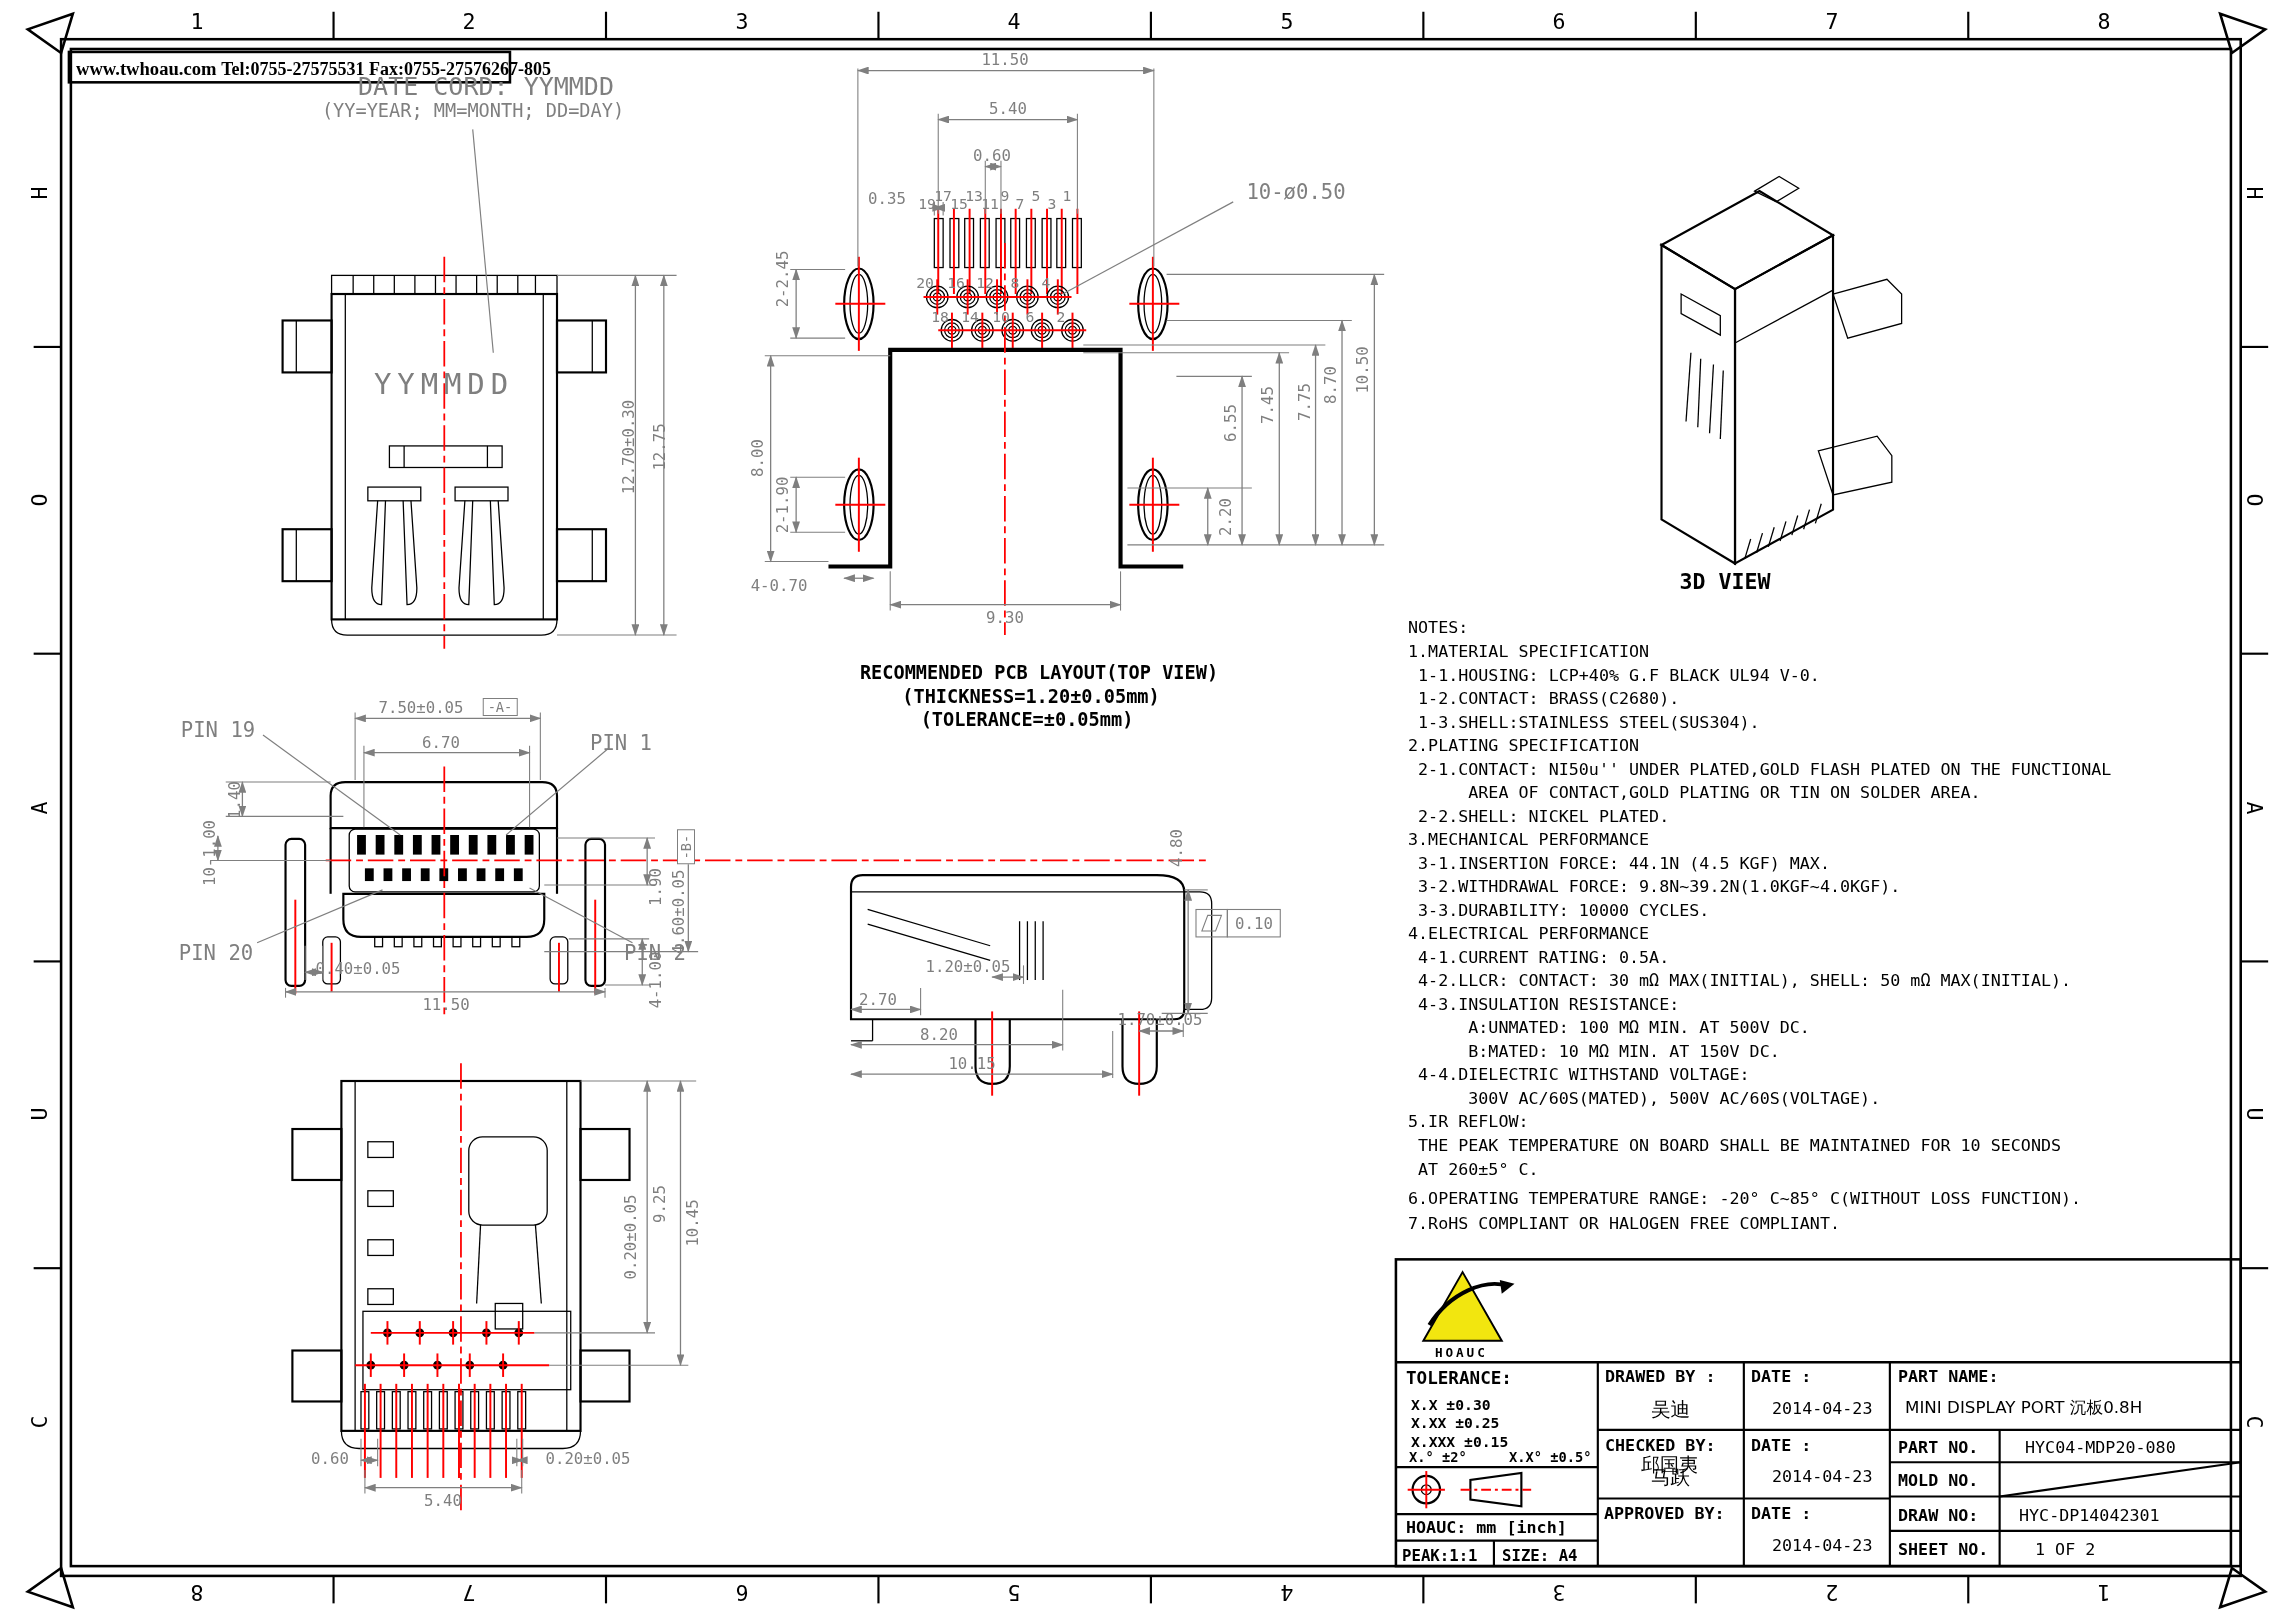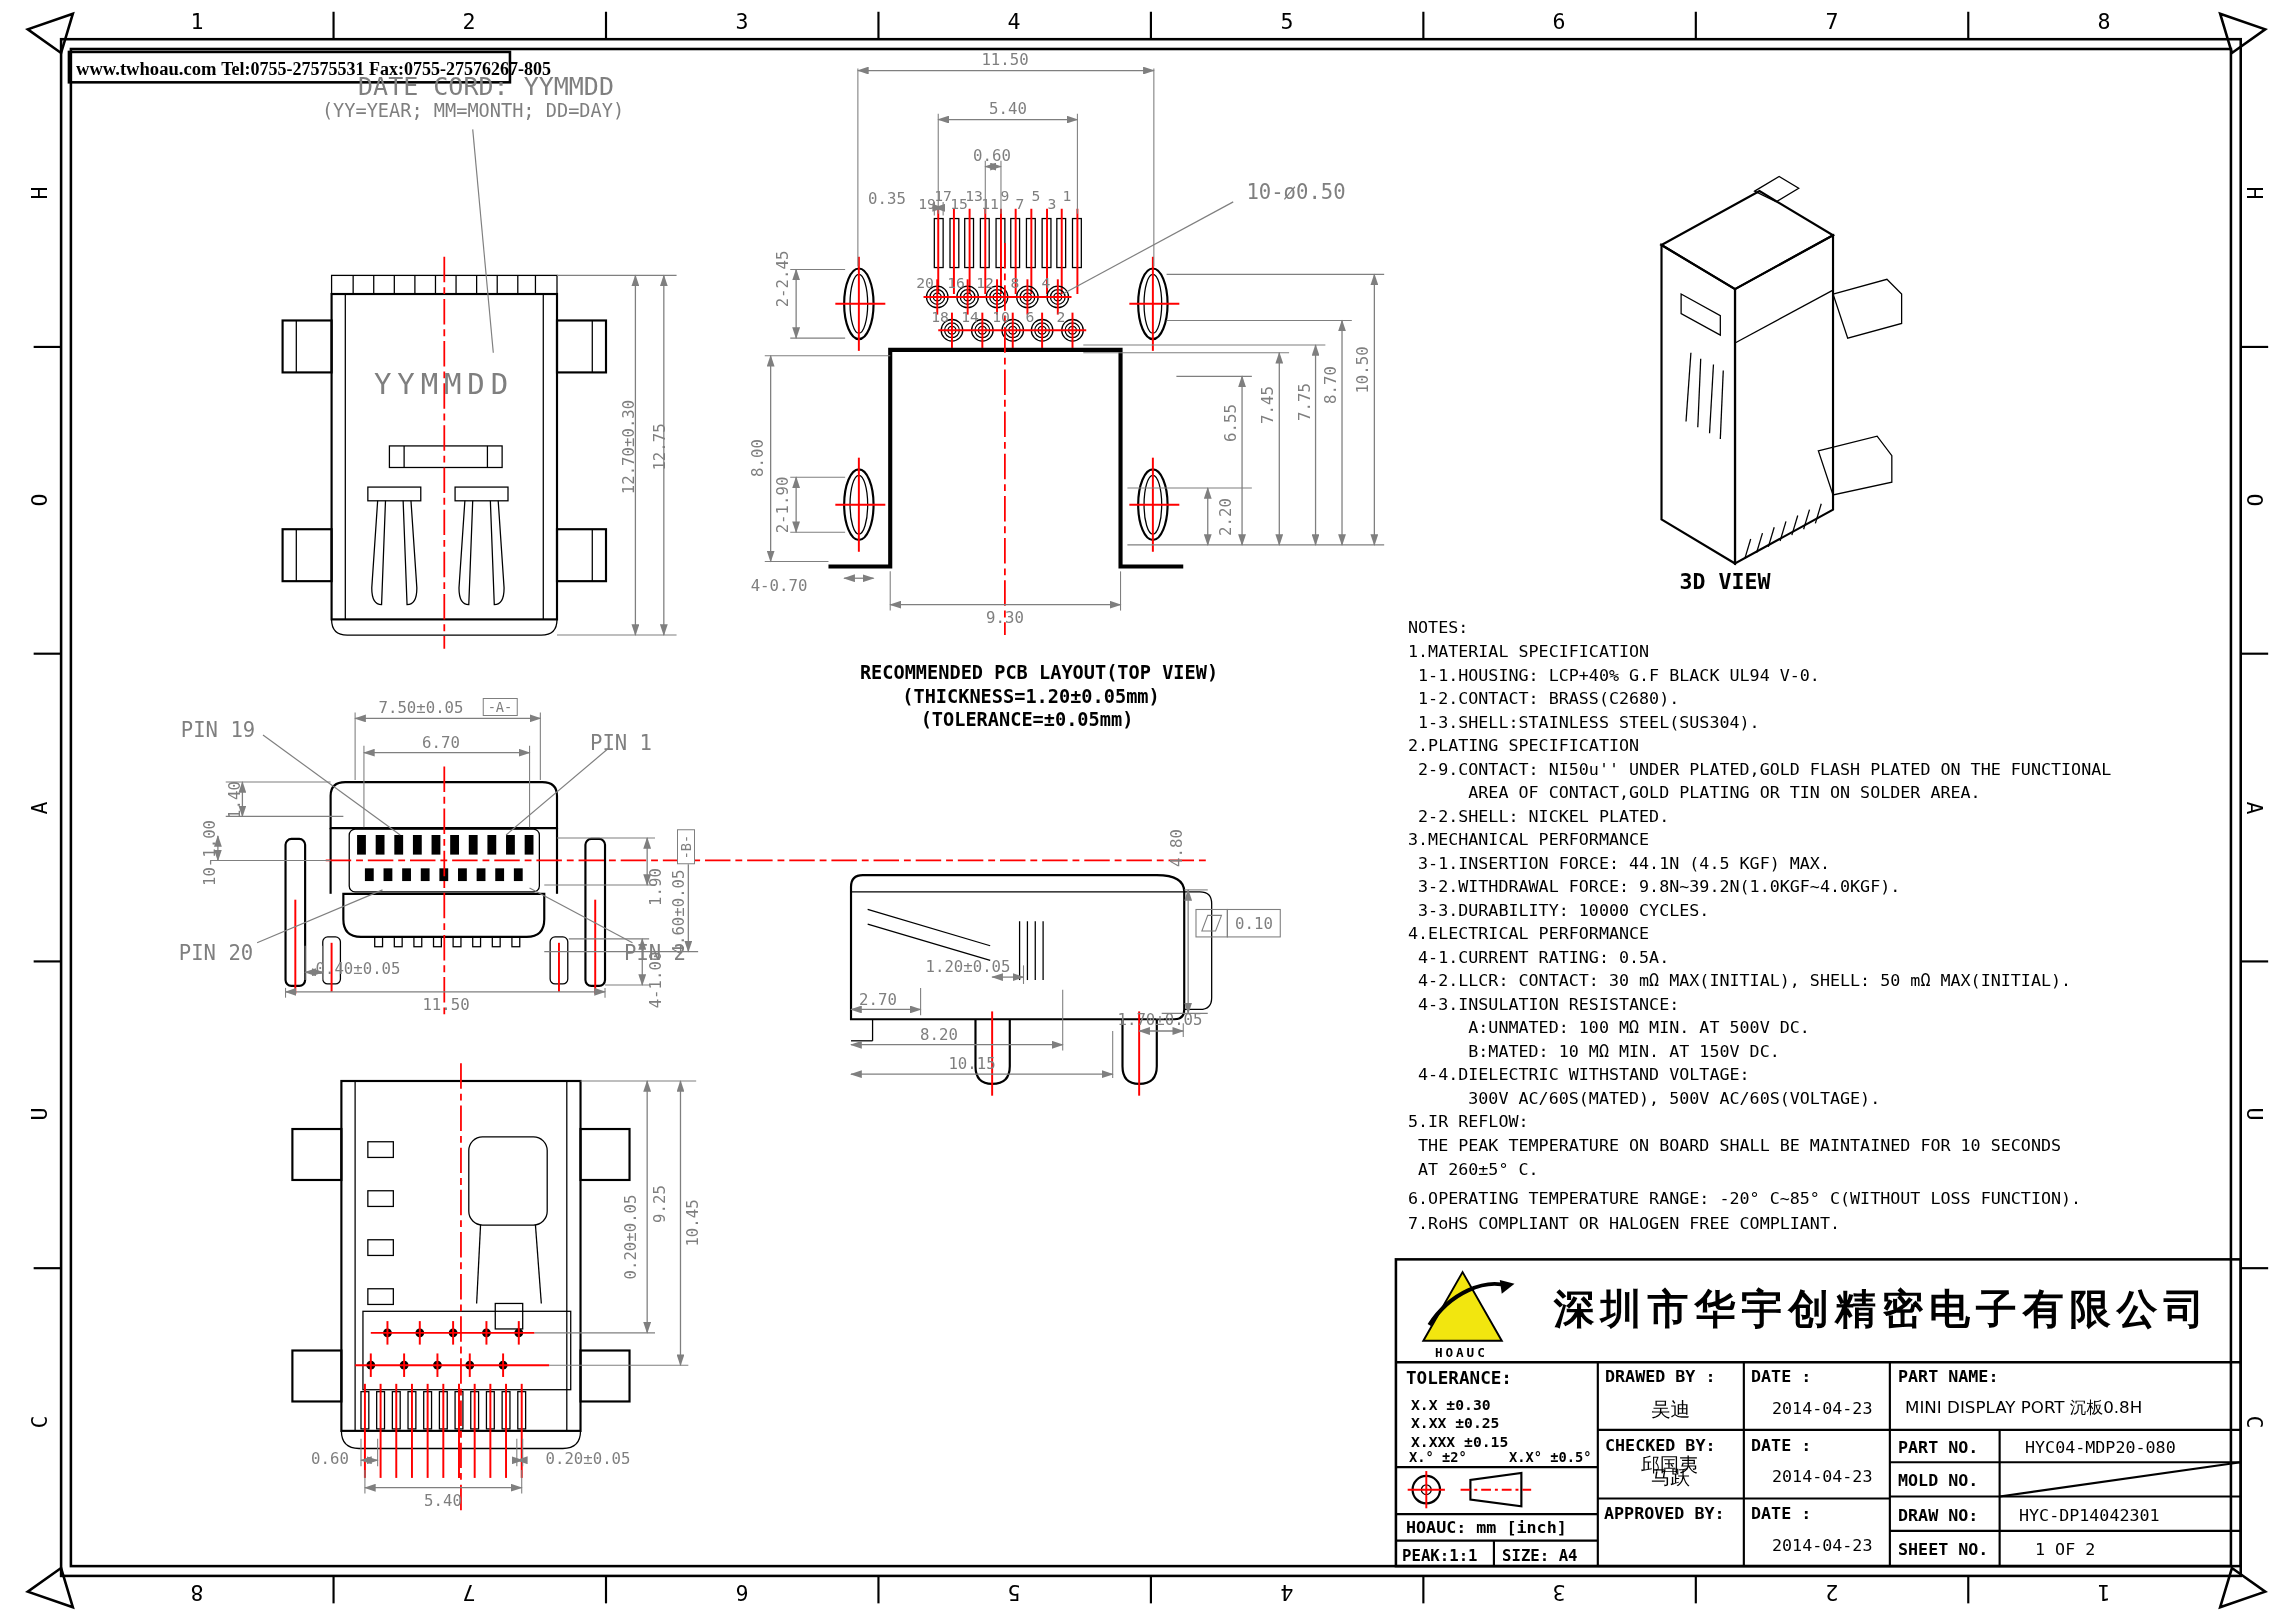--- a/index.html
+++ b/index.html
@@ -594,42 +594,41 @@
 <div class="dim" style="left:972px;top:1063px">10.15</div>
 
 <div class="cap" style="left:1725px;top:581px;font-size:21.6px">3D VIEW</div>
 
 <div class="note" style="left:1408px;top:617px">NOTES:</div>
 <div class="note" style="left:1408px;top:641px">1.MATERIAL SPECIFICATION</div>
 <div class="note" style="left:1408px;top:665px"> 1-1.HOUSING: LCP+40% G.F BLACK UL94 V-0.</div>
 <div class="note" style="left:1408px;top:688px"> 1-2.CONTACT: BRASS(C2680).</div>
 <div class="note" style="left:1408px;top:712px"> 1-3.SHELL:STAINLESS STEEL(SUS304).</div>
 <div class="note" style="left:1408px;top:735px">2.PLATING SPECIFICATION</div>
-<div class="note" style="left:1408px;top:759px"> 2-9.CONTACT: NI50u'' UNDER PLATED,GOLD FLASH PLATED ON THE FUNCTIONAL</div>
+<div class="note" style="left:1408px;top:759px"> 2-1.CONTACT: NI50u'' UNDER PLATED,GOLD FLASH PLATED ON THE FUNCTIONAL</div>
 <div class="note" style="left:1408px;top:782px">      AREA OF CONTACT,GOLD PLATING OR TIN ON SOLDER AREA.</div>
 <div class="note" style="left:1408px;top:806px"> 2-2.SHELL: NICKEL PLATED.</div>
 <div class="note" style="left:1408px;top:829px">3.MECHANICAL PERFORMANCE</div>
 <div class="note" style="left:1408px;top:853px"> 3-1.INSERTION FORCE: 44.1N (4.5 KGF) MAX.</div>
 <div class="note" style="left:1408px;top:876px"> 3-2.WITHDRAWAL FORCE: 9.8N~39.2N(1.0KGF~4.0KGF).</div>
 <div class="note" style="left:1408px;top:900px"> 3-3.DURABILITY: 10000 CYCLES.</div>
 <div class="note" style="left:1408px;top:923px">4.ELECTRICAL PERFORMANCE</div>
 <div class="note" style="left:1408px;top:947px"> 4-1.CURRENT RATING: 0.5A.</div>
 <div class="note" style="left:1408px;top:970px"> 4-2.LLCR: CONTACT: 30 mΩ MAX(INITIAL), SHELL: 50 mΩ MAX(INITIAL).</div>
 <div class="note" style="left:1408px;top:994px"> 4-3.INSULATION RESISTANCE:</div>
 <div class="note" style="left:1408px;top:1017px">      A:UNMATED: 100 MΩ MIN. AT 500V DC.</div>
 <div class="note" style="left:1408px;top:1041px">      B:MATED: 10 MΩ MIN. AT 150V DC.</div>
 <div class="note" style="left:1408px;top:1064px"> 4-4.DIELECTRIC WITHSTAND VOLTAGE:</div>
 <div class="note" style="left:1408px;top:1088px">      300V AC/60S(MATED), 500V AC/60S(VOLTAGE).</div>
 <div class="note" style="left:1408px;top:1111px">5.IR REFLOW:</div>
 <div class="note" style="left:1408px;top:1135px"> THE PEAK TEMPERATURE ON BOARD SHALL BE MAINTAINED FOR 10 SECONDS</div>
 <div class="note" style="left:1408px;top:1159px"> AT 260±5° C.</div>
 <div class="note" style="left:1408px;top:1188px">6.OPERATING TEMPERATURE RANGE: -20° C~85° C(WITHOUT LOSS FUNCTION).</div>
 <div class="note" style="left:1408px;top:1213px">7.RoHS COMPLIANT OR HALOGEN FREE COMPLIANT.</div>
 
-<div class="t cjk" style="left:1539px;top:1282px;width:686px;text-align:center;font-size:41px;font-weight:bold;letter-spacing:5.9px">深圳市华宇创精密电子有限公司</div>
 <div class="t" style="left:1435px;top:1345px;font-size:12.7px;font-weight:bold;letter-spacing:2.9px">HOAUC</div>
 <div class="tb" style="left:1406px;top:1368px;font-size:17.6px">TOLERANCE:</div>
 <div class="tb" style="left:1411px;top:1396px;font-size:14.7px">X.X    ±0.30</div>
 <div class="tb" style="left:1411px;top:1414px;font-size:14.7px">X.XX   ±0.25</div>
 <div class="tb" style="left:1411px;top:1433px;font-size:14.7px">X.XXX  ±0.15</div>
 <div class="tb" style="left:1409px;top:1449px;font-size:13.7px">X.°  ±2°</div>
 <div class="tb" style="left:1509px;top:1449px;font-size:13.7px">X.X°  ±0.5°</div>
 <div class="tb" style="left:1406px;top:1517px;font-size:16.7px">HOAUC:  mm  [inch]</div>
 <div class="tb" style="left:1402px;top:1546px;font-size:15.7px">PEAK:1:1</div>
 <div class="tb" style="left:1502px;top:1546px;font-size:15.7px">SIZE: A4</div>

